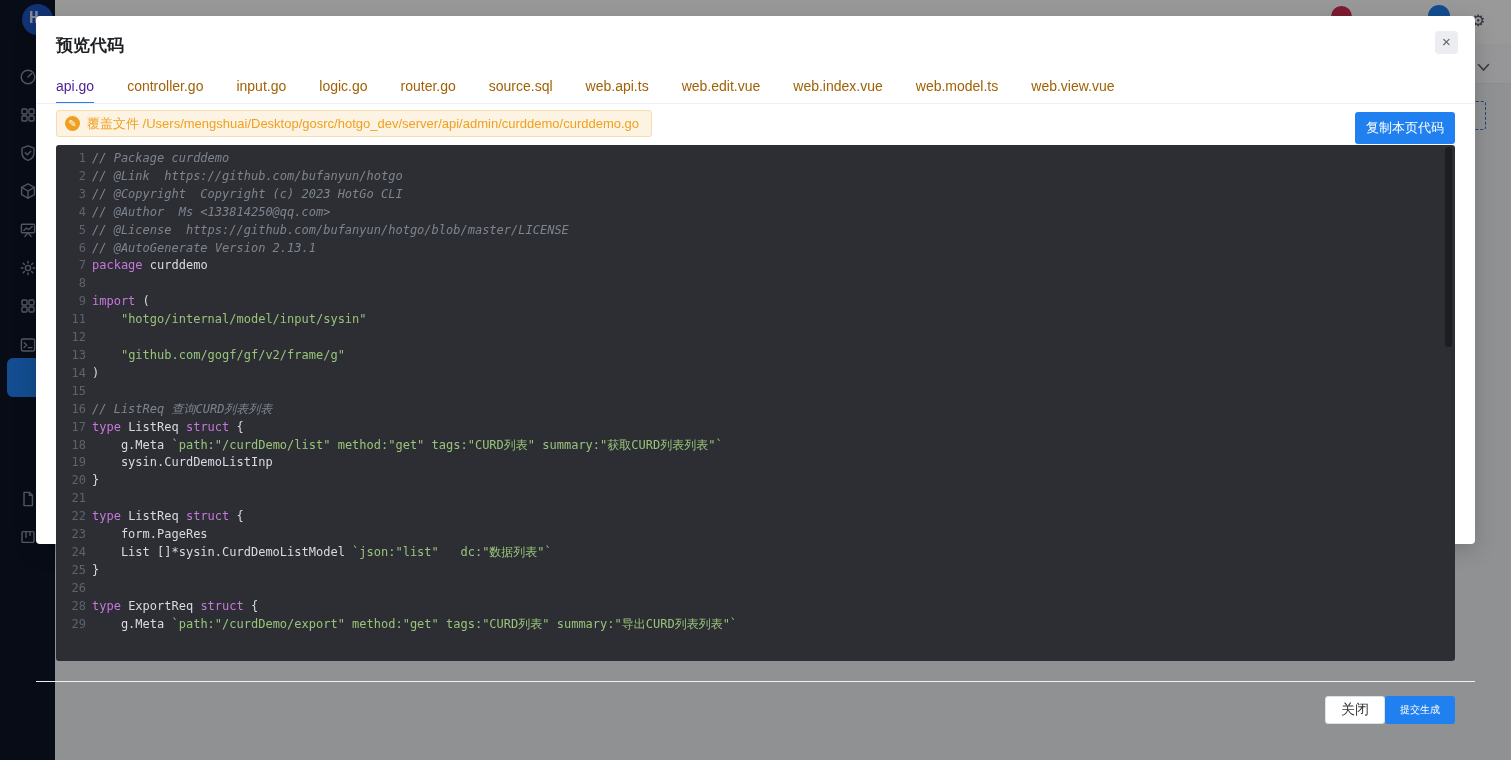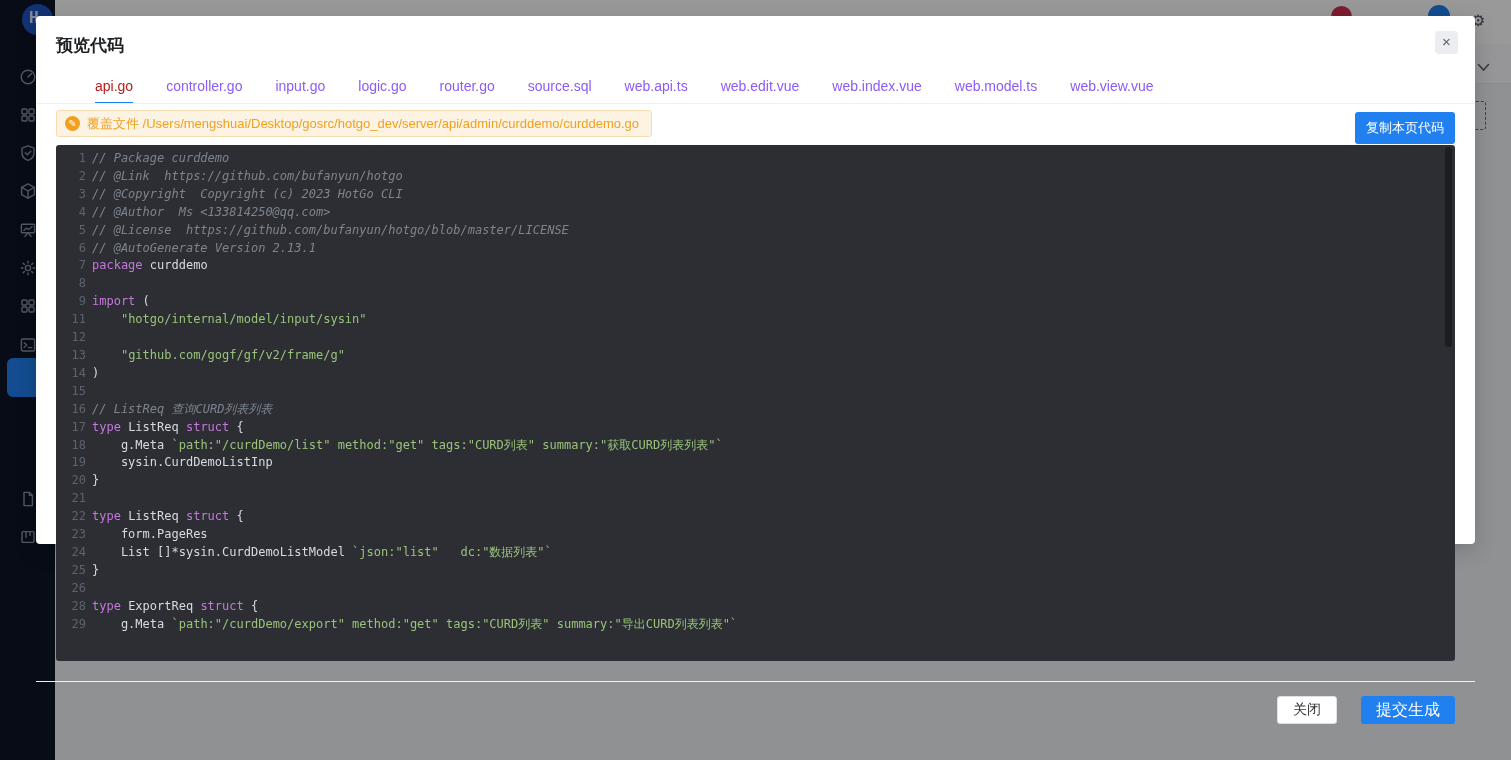--- a/index.html
+++ b/index.html
@@ -28,22 +28,22 @@
   .overlay { position:absolute; inset:0; background:rgba(0,0,0,0.40); z-index:2; }
 
   
   .modal { position:absolute; left:36px; top:16px; width:1439px; height:528px; background:#ffffff;
            border-radius:4px; z-index:3; box-shadow:0 6px 22px rgba(0,0,0,0.18); }
   .m-title { position:absolute; left:20px; top:18px; font-size:17px; font-weight:700; color:#1f2225; }
   .m-close { position:absolute; right:17px; top:15px; width:23px; height:23px; background:#ebedf0; border-radius:4px;
              color:#5a6068; font-size:15px; line-height:22px; text-align:center; cursor:pointer; }
 
   .tabs { position:absolute; left:20px; top:62px; right:60px; display:flex; gap:33px; }
-  .tab { font-size:14px; color:#8b5cf6; padding-bottom:8px; border-bottom:2px solid transparent; cursor:pointer; white-space:nowrap; }
-  .tab.active { color:#b91c1c; border-bottom-color:#2080f0;margin-left:39px; }
+  .tab { font-size:14px; color:#a16207; padding-bottom:8px; border-bottom:2px solid transparent; cursor:pointer; white-space:nowrap; }
+  .tab.active { color:#4c1d95; border-bottom-color:#2080f0; }
   .tabs-divider { position:absolute; left:0; top:87px; width:100%; height:1px; background:#efeff5; }
 
   .notice { position:absolute; left:20px; top:94px; height:27px; display:inline-flex; align-items:center; gap:7px;
             background:#fdf3e3; border:1px solid #f6ddb0; border-radius:3px; padding:0 12px 0 8px;
             color:#f0a020; font-size:13px; }
   .notice-icon { width:15px; height:15px; border-radius:50%; background:#f0a020; color:#fff; font-size:10px;
                  line-height:15px; text-align:center; flex:none; }
   .copy-btn { position:absolute; right:20px; top:96px; height:25px; padding:16px 11px; background:#2080f0; color:#fff;
               font-size:13px; border:none; border-radius:3px; display:inline-flex; align-items:center; cursor:pointer; }
 
@@ -53,25 +53,25 @@
   .ln { flex:none; width:22px; margin-left:8px; text-align:right; color:#5c6370; user-select:none; }
   .lc { margin-left:6px; color:#d7dae0; }
   .tok-kw { color:#c678dd; }
   .tok-str { color:#98c379; }
   .tok-cm { color:#7d848f; font-style:italic; }
   .tok-pl { color:#d7dae0; }
   .scrollthumb { position:absolute; right:3px; top:2px; width:7px; height:200px; background:#1b1d20; border-radius:4px; }
 
   .footer-divider { position:absolute; left:0; top:665px; width:100%; height:1px; background:#f0f0f4; }
   .m-footer { position:absolute; left:0; right:20px; top:666px; height:56px; display:flex; align-items:center;
-              justify-content:flex-end; gap:24px; }
+              justify-content:flex-end; gap:0; }
   .btn-plain { height:28px; padding:0 15px; background:#fff; border:1px solid #e0e0e6; border-radius:3px;
                color:#333639; font-size:14px; cursor:pointer; }
   .btn-primary { height:28px; padding:0 15px; background:#2080f0; border:none; border-radius:3px;
-                 color:#fff; font-size:16px; cursor:pointer; }
+                 color:#fff; font-size:10px; cursor:pointer; }
 </style>
 </head>
 <body>
 
 <div class="bg-header"></div>
 <div class="bg-subheader"></div>
 <div class="bg-content"></div>
 <div class="badge-red"></div>
 <div class="badge-blue"></div>
 <div class="hdr-gear">⚙</div>

